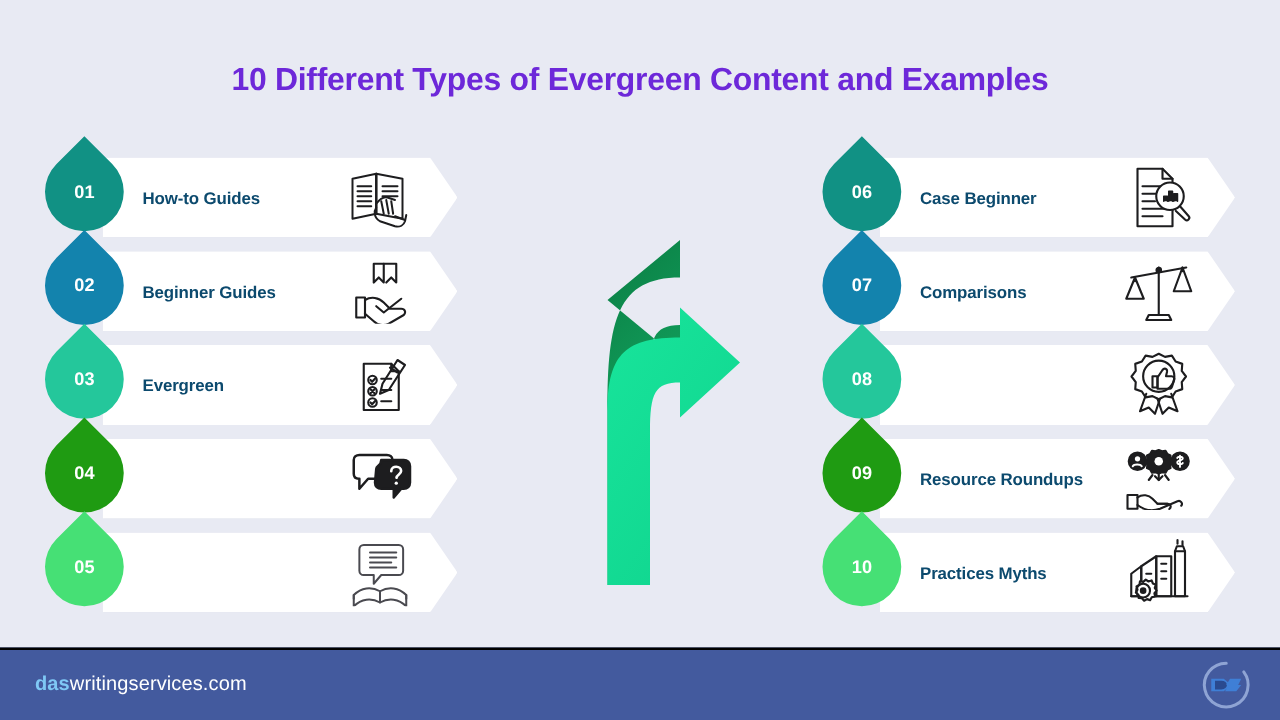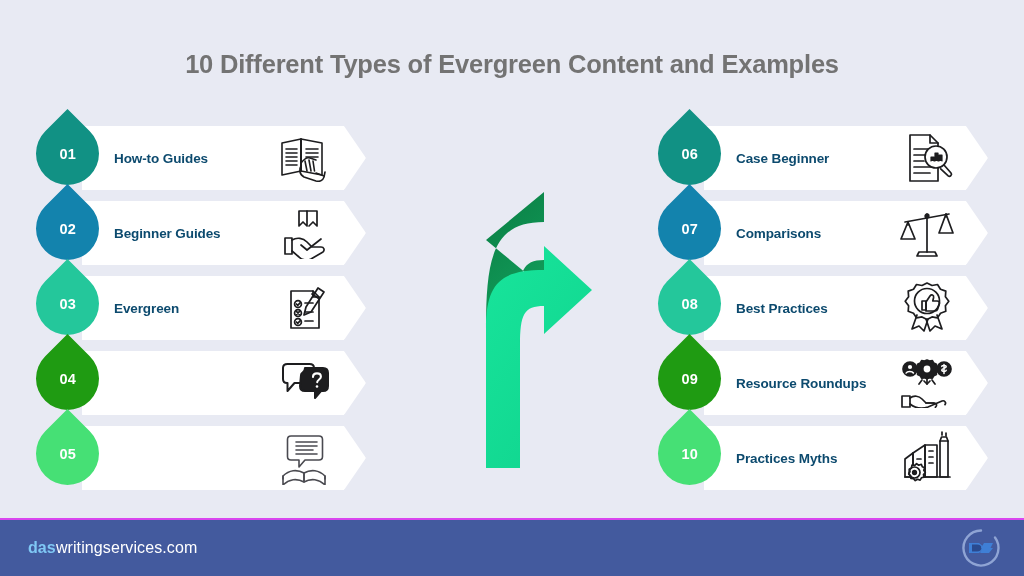--- a/index.html
+++ b/index.html
@@ -121,21 +121,21 @@
   }
 
   
   .footer {
     position: absolute;
     left: 0;
     bottom: 0;
     width: 1024px;
     height: 56px;
     background: #435a9e;
-    border-top: 2px solid #d946ef;
+    border-top: 2px solid #000000;
   }
   .footer-text {
     position: absolute;
     left: 28px;
     top: 0;
     height: 56px;
     display: flex;
     align-items: center;
     font-size: 16px;
     color: #ffffff;
@@ -152,21 +152,21 @@
     transform: translateY(-50%);
     width: 42px;
     height: 42px;
   }
 </style>
 </head>
 <body style="background: rgb(232, 234, 243);">
 
 <div class="canvas">
 
-  <div class="title" style="color: #737373; text-align: center;">10 Different Types of Evergreen Content and Examples</div>
+  <div class="title" style="color: #6d28d9; text-align: center;">10 Different Types of Evergreen Content and Examples</div>
 
   <div class="col col-left">
 
     <div class="row">
       <div class="bar"></div>
       <div class="badge" style="background:#119184">
         <span>01</span>
       </div>
       <div class="label">How-to Guides</div>
       <div class="icon-wrap">
@@ -294,21 +294,20 @@
           <path d="M20 44 h16 l2 4 h-20 z"></path>
         </svg>
       </div>
     </div>
 
     <div class="row">
       <div class="bar"></div>
       <div class="badge" style="background:#24c79b">
         <span>08</span>
       </div>
-      <div class="label">Best Practices</div>
       <div class="icon-wrap">
         <svg width="54" height="54" viewBox="0 0 54 54" fill="none" stroke="#1d1d1f" stroke-width="1.7" stroke-linejoin="round" stroke-linecap="round">
           <path d="M27 2 l5 2.5 l5.5 -1 l3 4.7 l5.3 1.9 l-0.4 5.6 l3.4 4.5 l-3.4 4.5 l0.4 5.6 l-5.3 1.9 l-3 4.7 l-5.5 -1 l-5 2.5 l-5 -2.5 l-5.5 1 l-3 -4.7 l-5.3 -1.9 l0.4 -5.6 l-3.4 -4.5 l3.4 -4.5 l-0.4 -5.6 l5.3 -1.9 l3 -4.7 l5.5 1 z"></path>
           <circle cx="27" cy="20" r="12.5"></circle>
           <path d="M22 20 h4 v9 h-4 z"></path>
           <path d="M26 21 l4 -6 c1.5 -2 4 -1 3.6 1.5 l-0.8 3.5 h4.4 c1.8 0 2.6 1.4 2.2 2.8 l-1.8 5.5 c-0.4 1.3 -1.4 1.7 -2.6 1.7 h-9 z"></path>
           <path d="M17 34 l-5 14 l7 -3 l5 5 l4 -12"></path>
           <path d="M37 34 l5 14 l-7 -3 l-5 5 l-4 -12"></path>
         </svg>
       </div>

